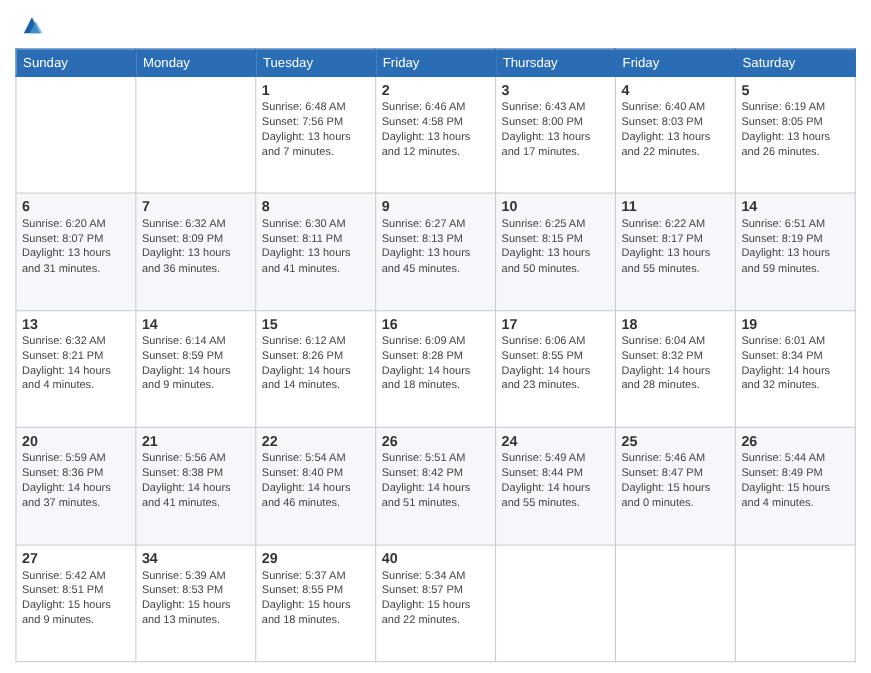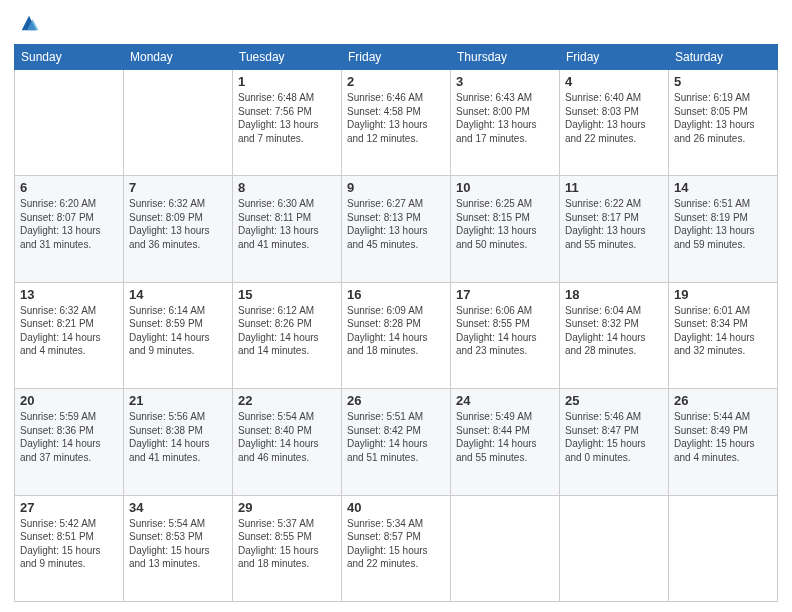--- a/index.html
+++ b/index.html
@@ -308,21 +308,21 @@
         </tr>
         <tr>
           <td>
             <div class="day-number">27</div>
             <div class="day-info">Sunrise: 5:42 AM
 Sunset: 8:51 PM
 Daylight: 15 hours and 9 minutes.</div>
           </td>
           <td>
             <div class="day-number">34</div>
-            <div class="day-info">Sunrise: 5:54 AM
+            <div class="day-info">Sunrise: 5:39 AM
 Sunset: 8:53 PM
 Daylight: 15 hours and 13 minutes.</div>
           </td>
           <td>
             <div class="day-number">29</div>
             <div class="day-info">Sunrise: 5:37 AM
 Sunset: 8:55 PM
 Daylight: 15 hours and 18 minutes.</div>
           </td>
           <td>

